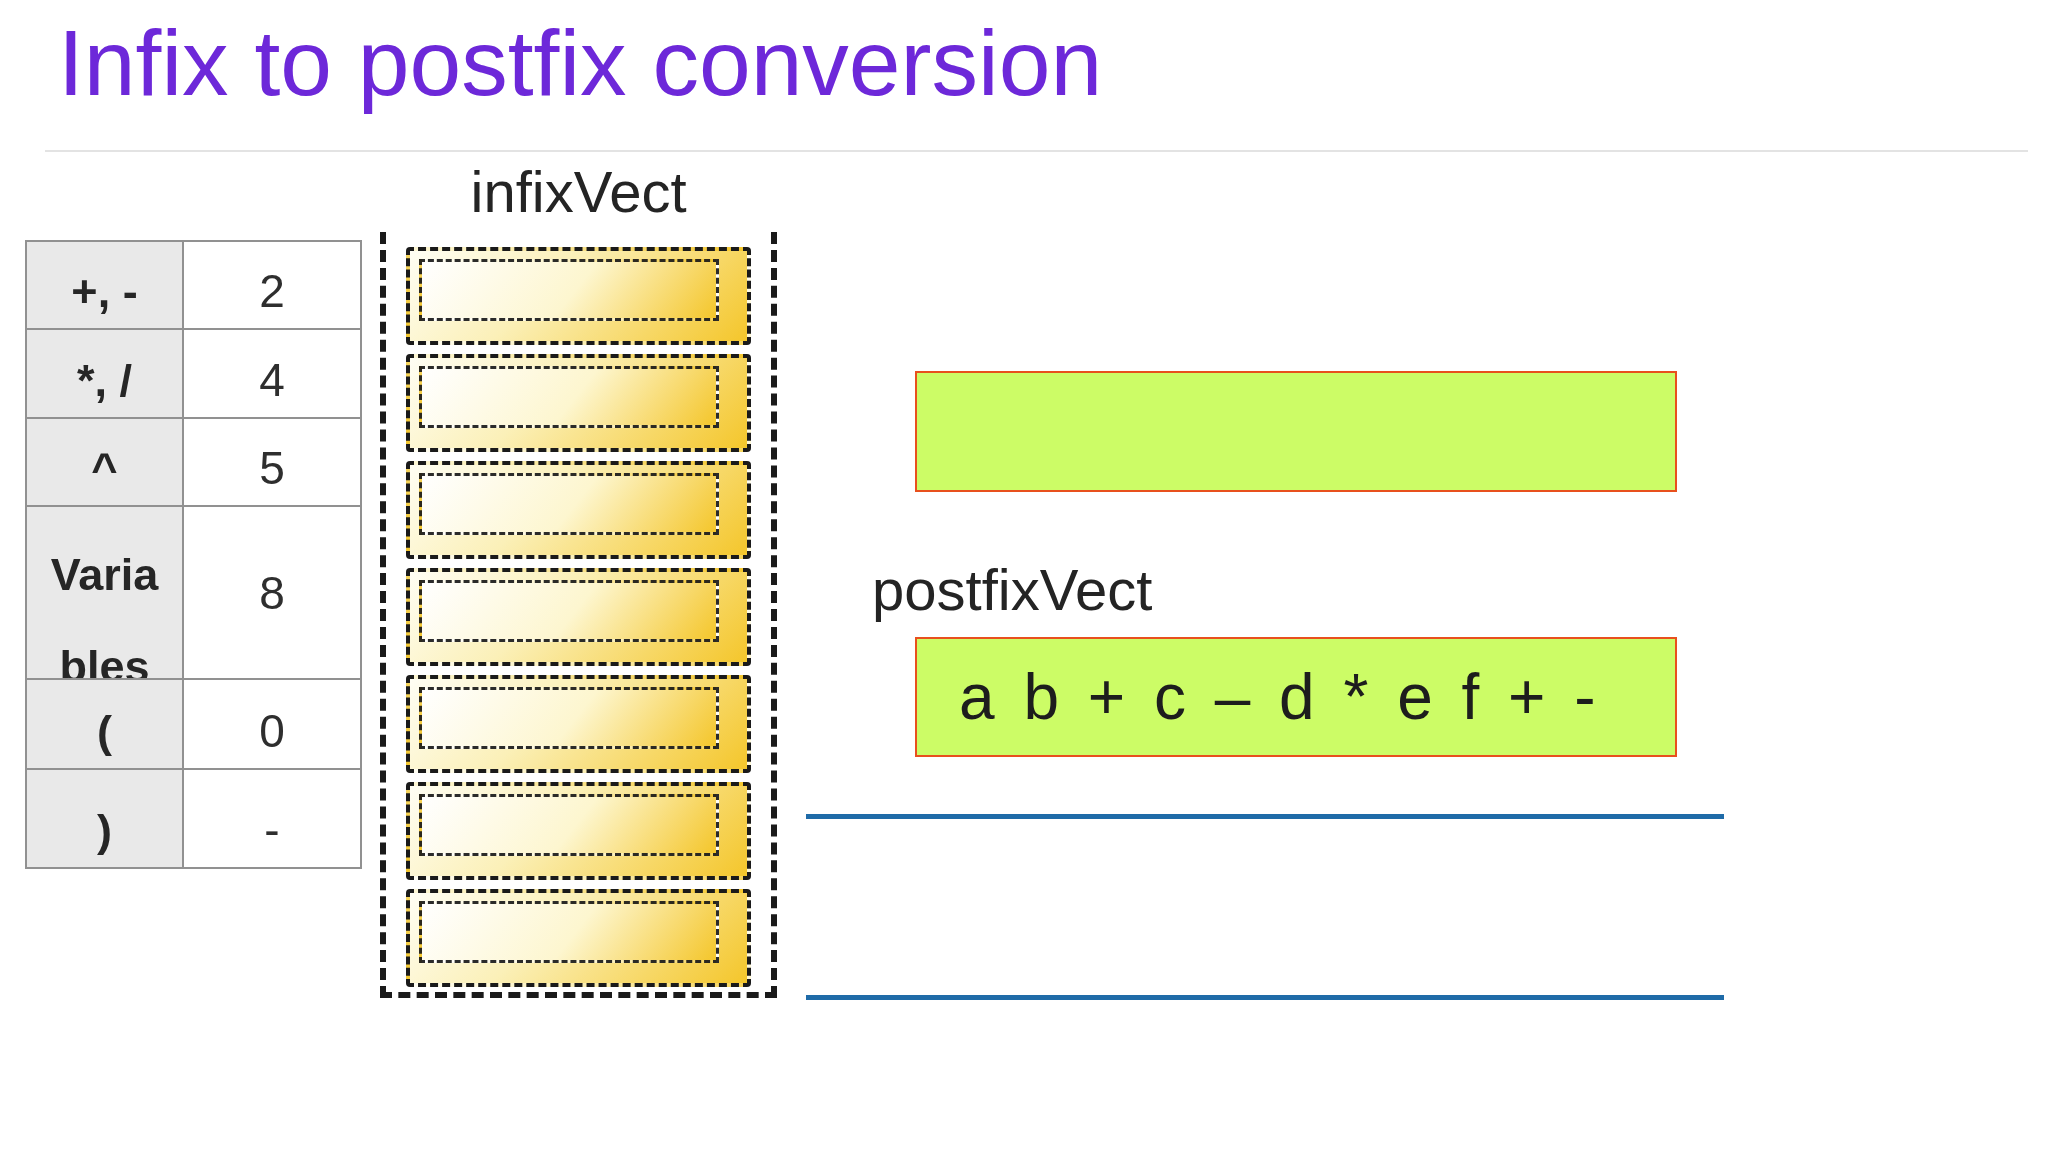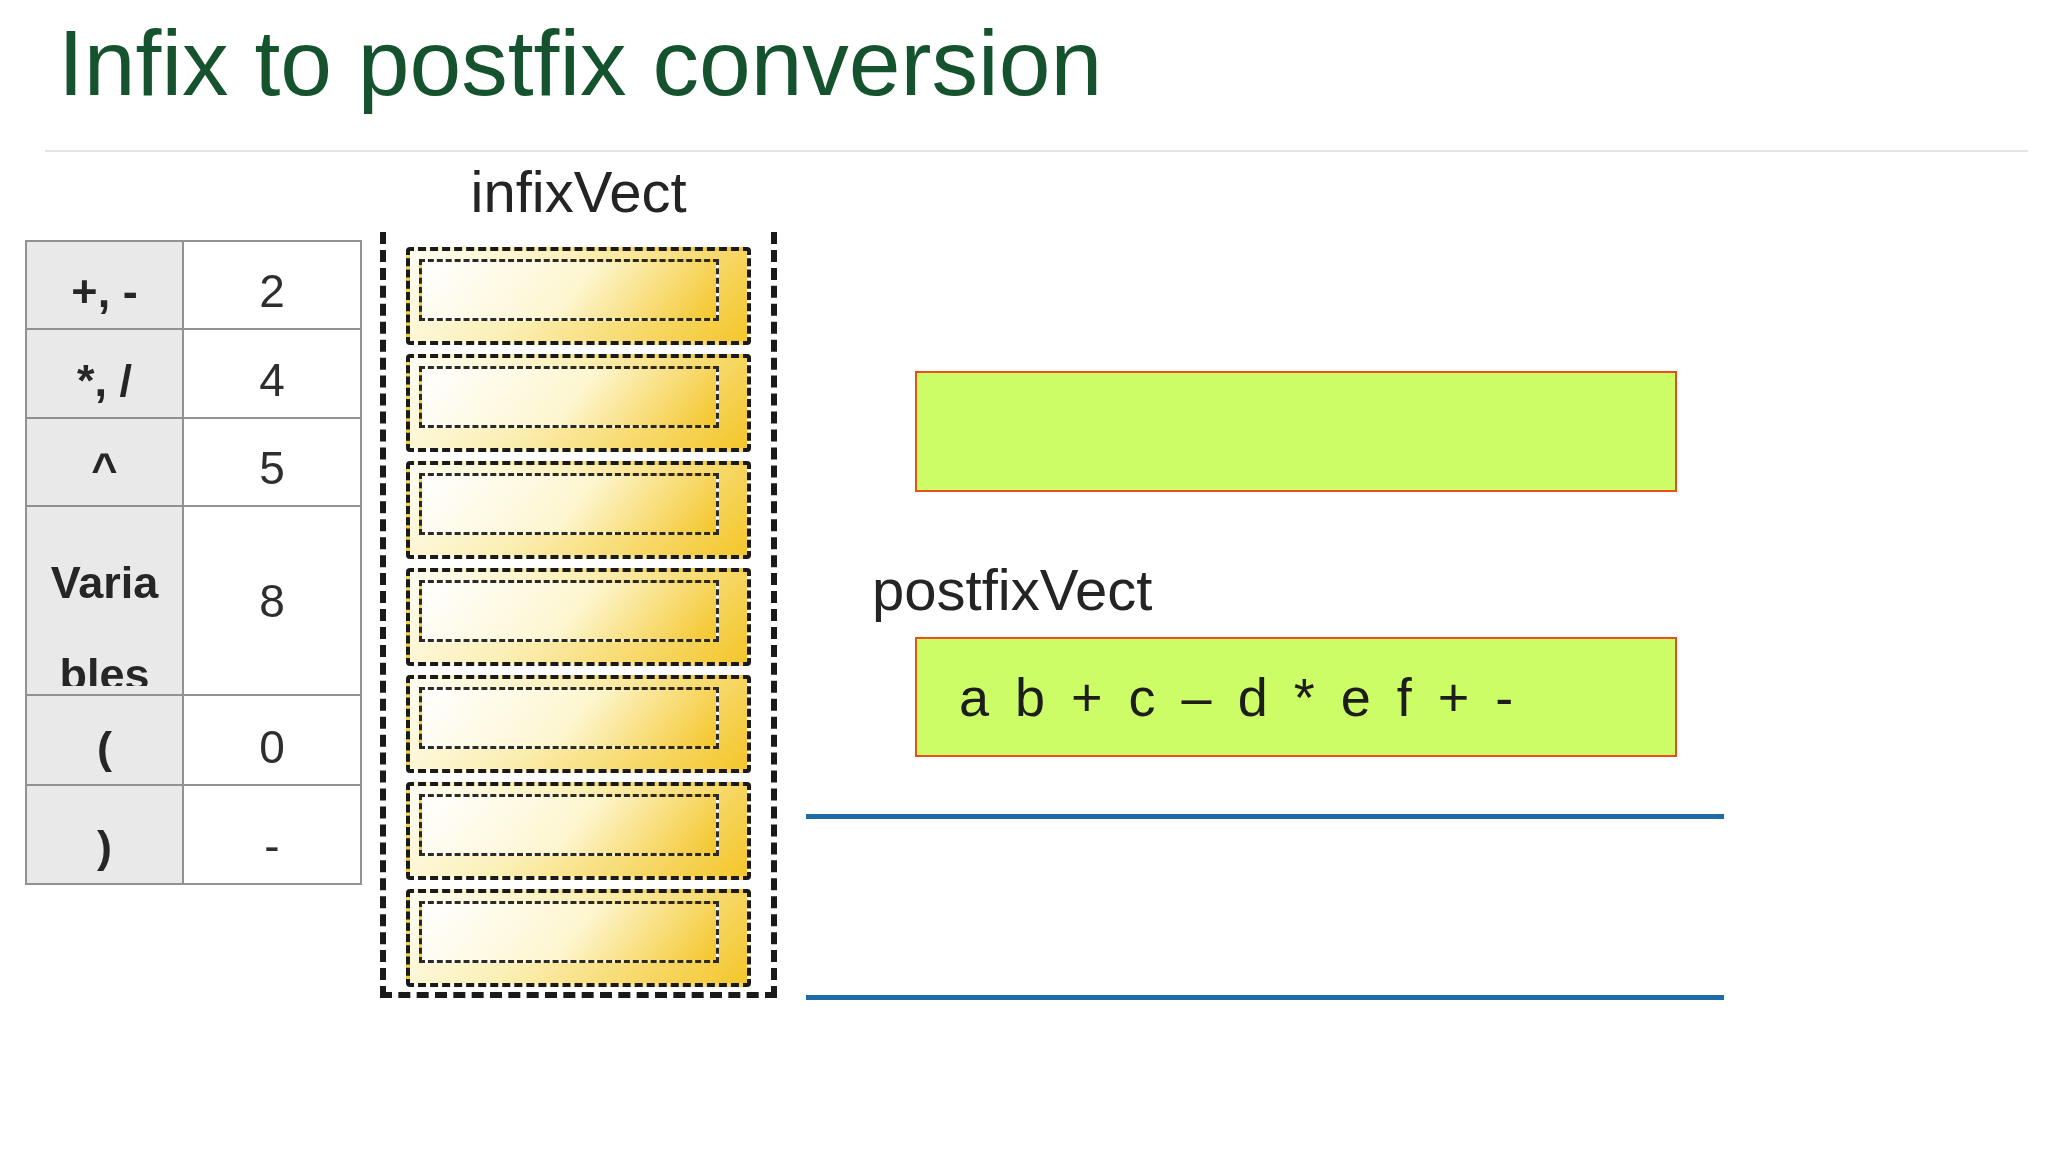--- a/index.html
+++ b/index.html
@@ -15,21 +15,21 @@
 
   
   .page-title {
     position: absolute;
     left: 58px;
     top: 10px;
     margin: 0;
     font-size: 93px;
     font-weight: 400;
     letter-spacing: 0px;
-    color: #14532d;
+    color: #6d28d9;
     white-space: nowrap;
   }
   .title-rule {
     position: absolute;
     left: 45px;
     top: 150px;
     width: 1983px;
     height: 2px;
     background: var(--divider-gray, #e3e3e3);
   }
@@ -118,21 +118,21 @@
     color: #2e2e2e;
     text-align: center;
     vertical-align: bottom;
     padding-bottom: 10px;
   }
   .prec-table tr.r-small  { height: 88px; }
   .prec-table tr.r-small2 { height: 89px; }
   .prec-table tr.r-var    { height: 153px; }
   .prec-table tr.r-open   { height: 90px; }
   .prec-table tr.r-close  { height: 99px; }
-  td.sym.clip { vertical-align: top; padding: 8px; }
+  td.sym.clip { vertical-align: top; padding: 0; }
   .clip-box {
     height: 149px;
     overflow: hidden;
     line-height: 92px;
     padding-top: 22px;
     white-space: pre-line;
     text-align: center;
   }
   td.num.mid { vertical-align: middle; padding-bottom: 0; }
 
@@ -149,21 +149,21 @@
     position: absolute;
     box-sizing: border-box;
     background: var(--vector-box-fill, #ccfc66);
     border: 2px solid var(--vector-box-border, #e8501d);
     display: flex;
     align-items: center;
   }
   .infix-box   { left: 915px; top: 371px; width: 762px; height: 121px; }
   .postfix-box { left: 915px; top: 637px; width: 762px; height: 120px; }
   .vec-content {
-    font-size: 54px;
+    font-size: 64px;
     color: #1d1d1d;
     padding-left: 42px;
     word-spacing: 9px;
     letter-spacing: 1px;
     white-space: nowrap;
   }
 
   
   .blue-rule {
     position: absolute;

